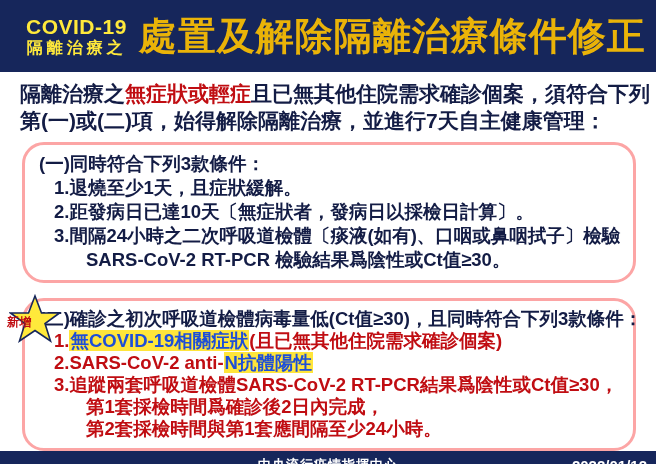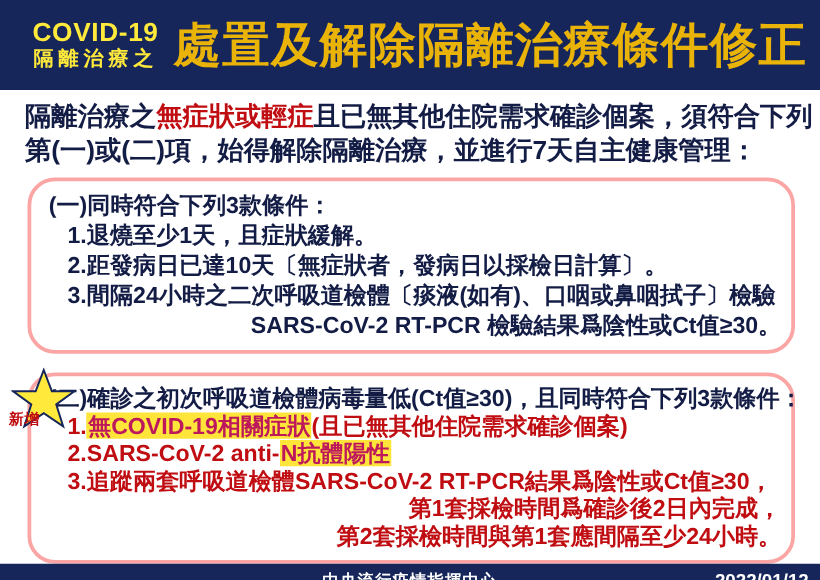--- a/index.html
+++ b/index.html
@@ -62,39 +62,39 @@
     padding: 7px 8px 8px 14px;
     font-size: 18.5px;
     color: #131C45;
     position: relative;
     background: #ffffff;
   }
   .box1 { line-height: 24px; }
   .box2 { margin-top: 15px; line-height: 22px; }
   .cond-box .line { white-space: nowrap; }
   .indent-1 { margin-left: 15px; }
-  .indent-2 { margin-left: 31px; text-align: right; }
+  .indent-2 { margin-left: 47px; }
   .box2 .red-line { color: #C00D12; }
   .hl {
     background: #FFE53A;
-    color: #be185d;
+    color: #1d4ed8;
     padding: 0 1px;
   }
 
   
   .star-wrap {
     position: absolute;
     left: -16px; top: -7px;
     width: 52px; height: 50px;
     z-index: 2;
   }
   .star-wrap svg { display: block; }
   .new-label {
     position: absolute;
-    left: -2px; top: 30px;
+    left: -2px; top: 17px;
     font-size: 12px;
     color: #C00D12;
     letter-spacing: 0.5px;
     white-space: nowrap;
   }
 
   
   .footer {
     margin-top: auto;
     background: #16265B;

